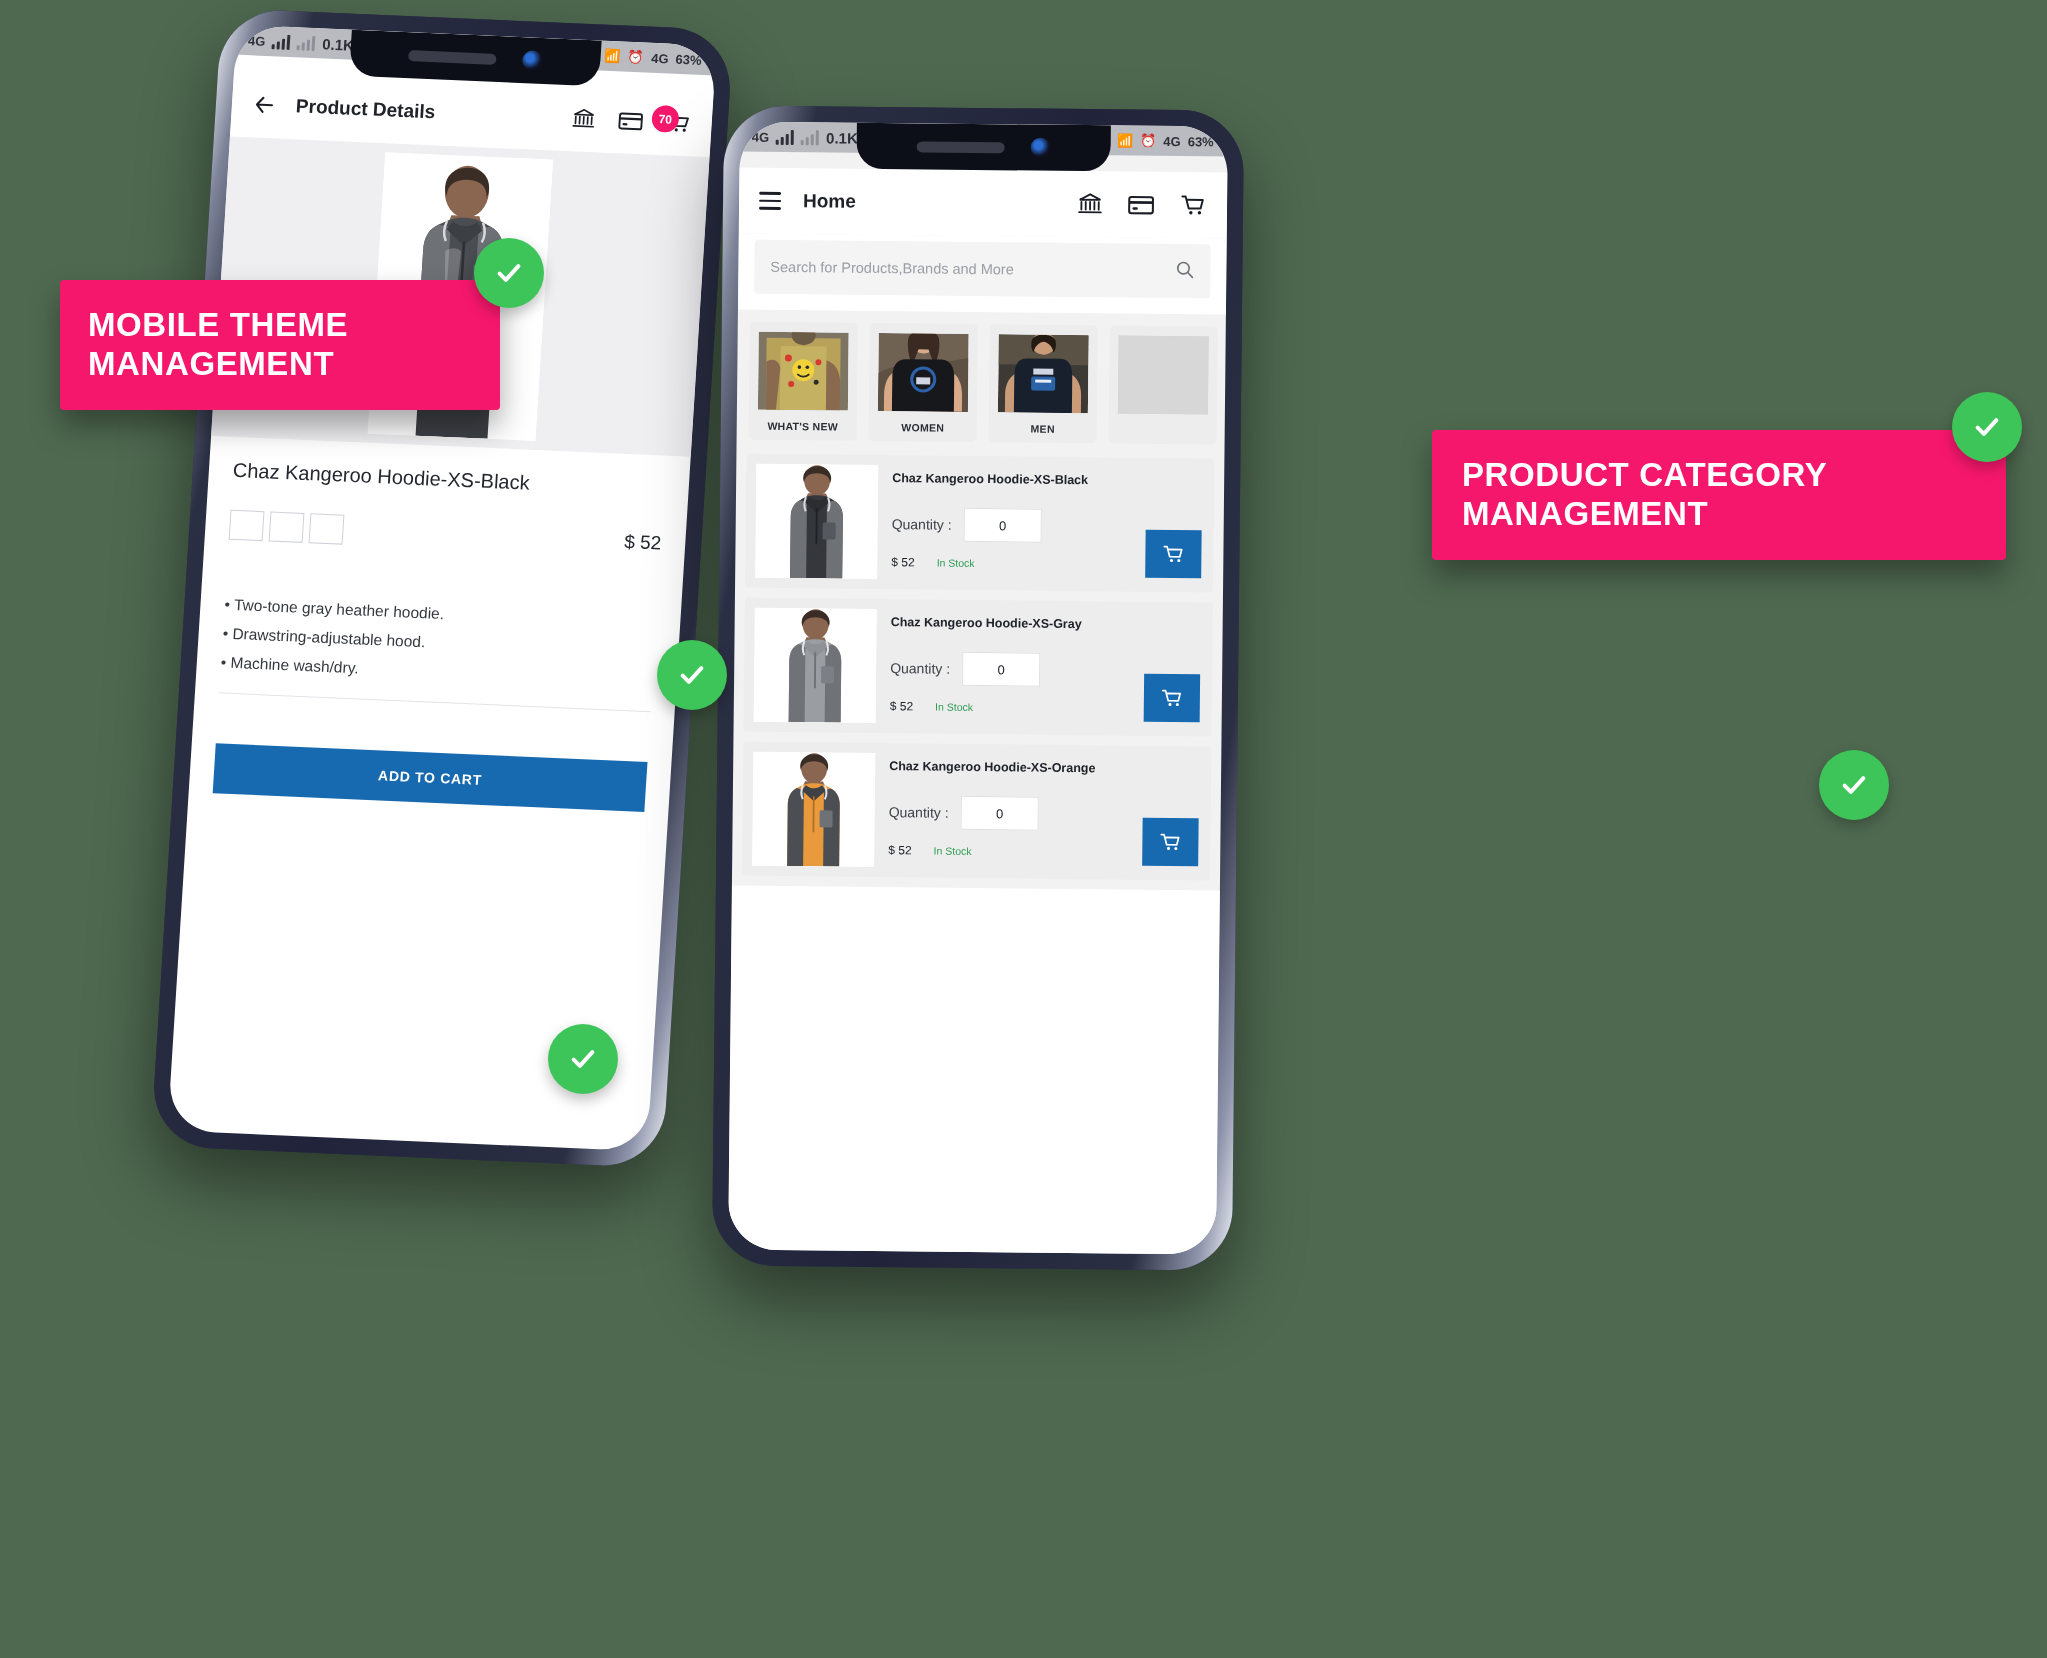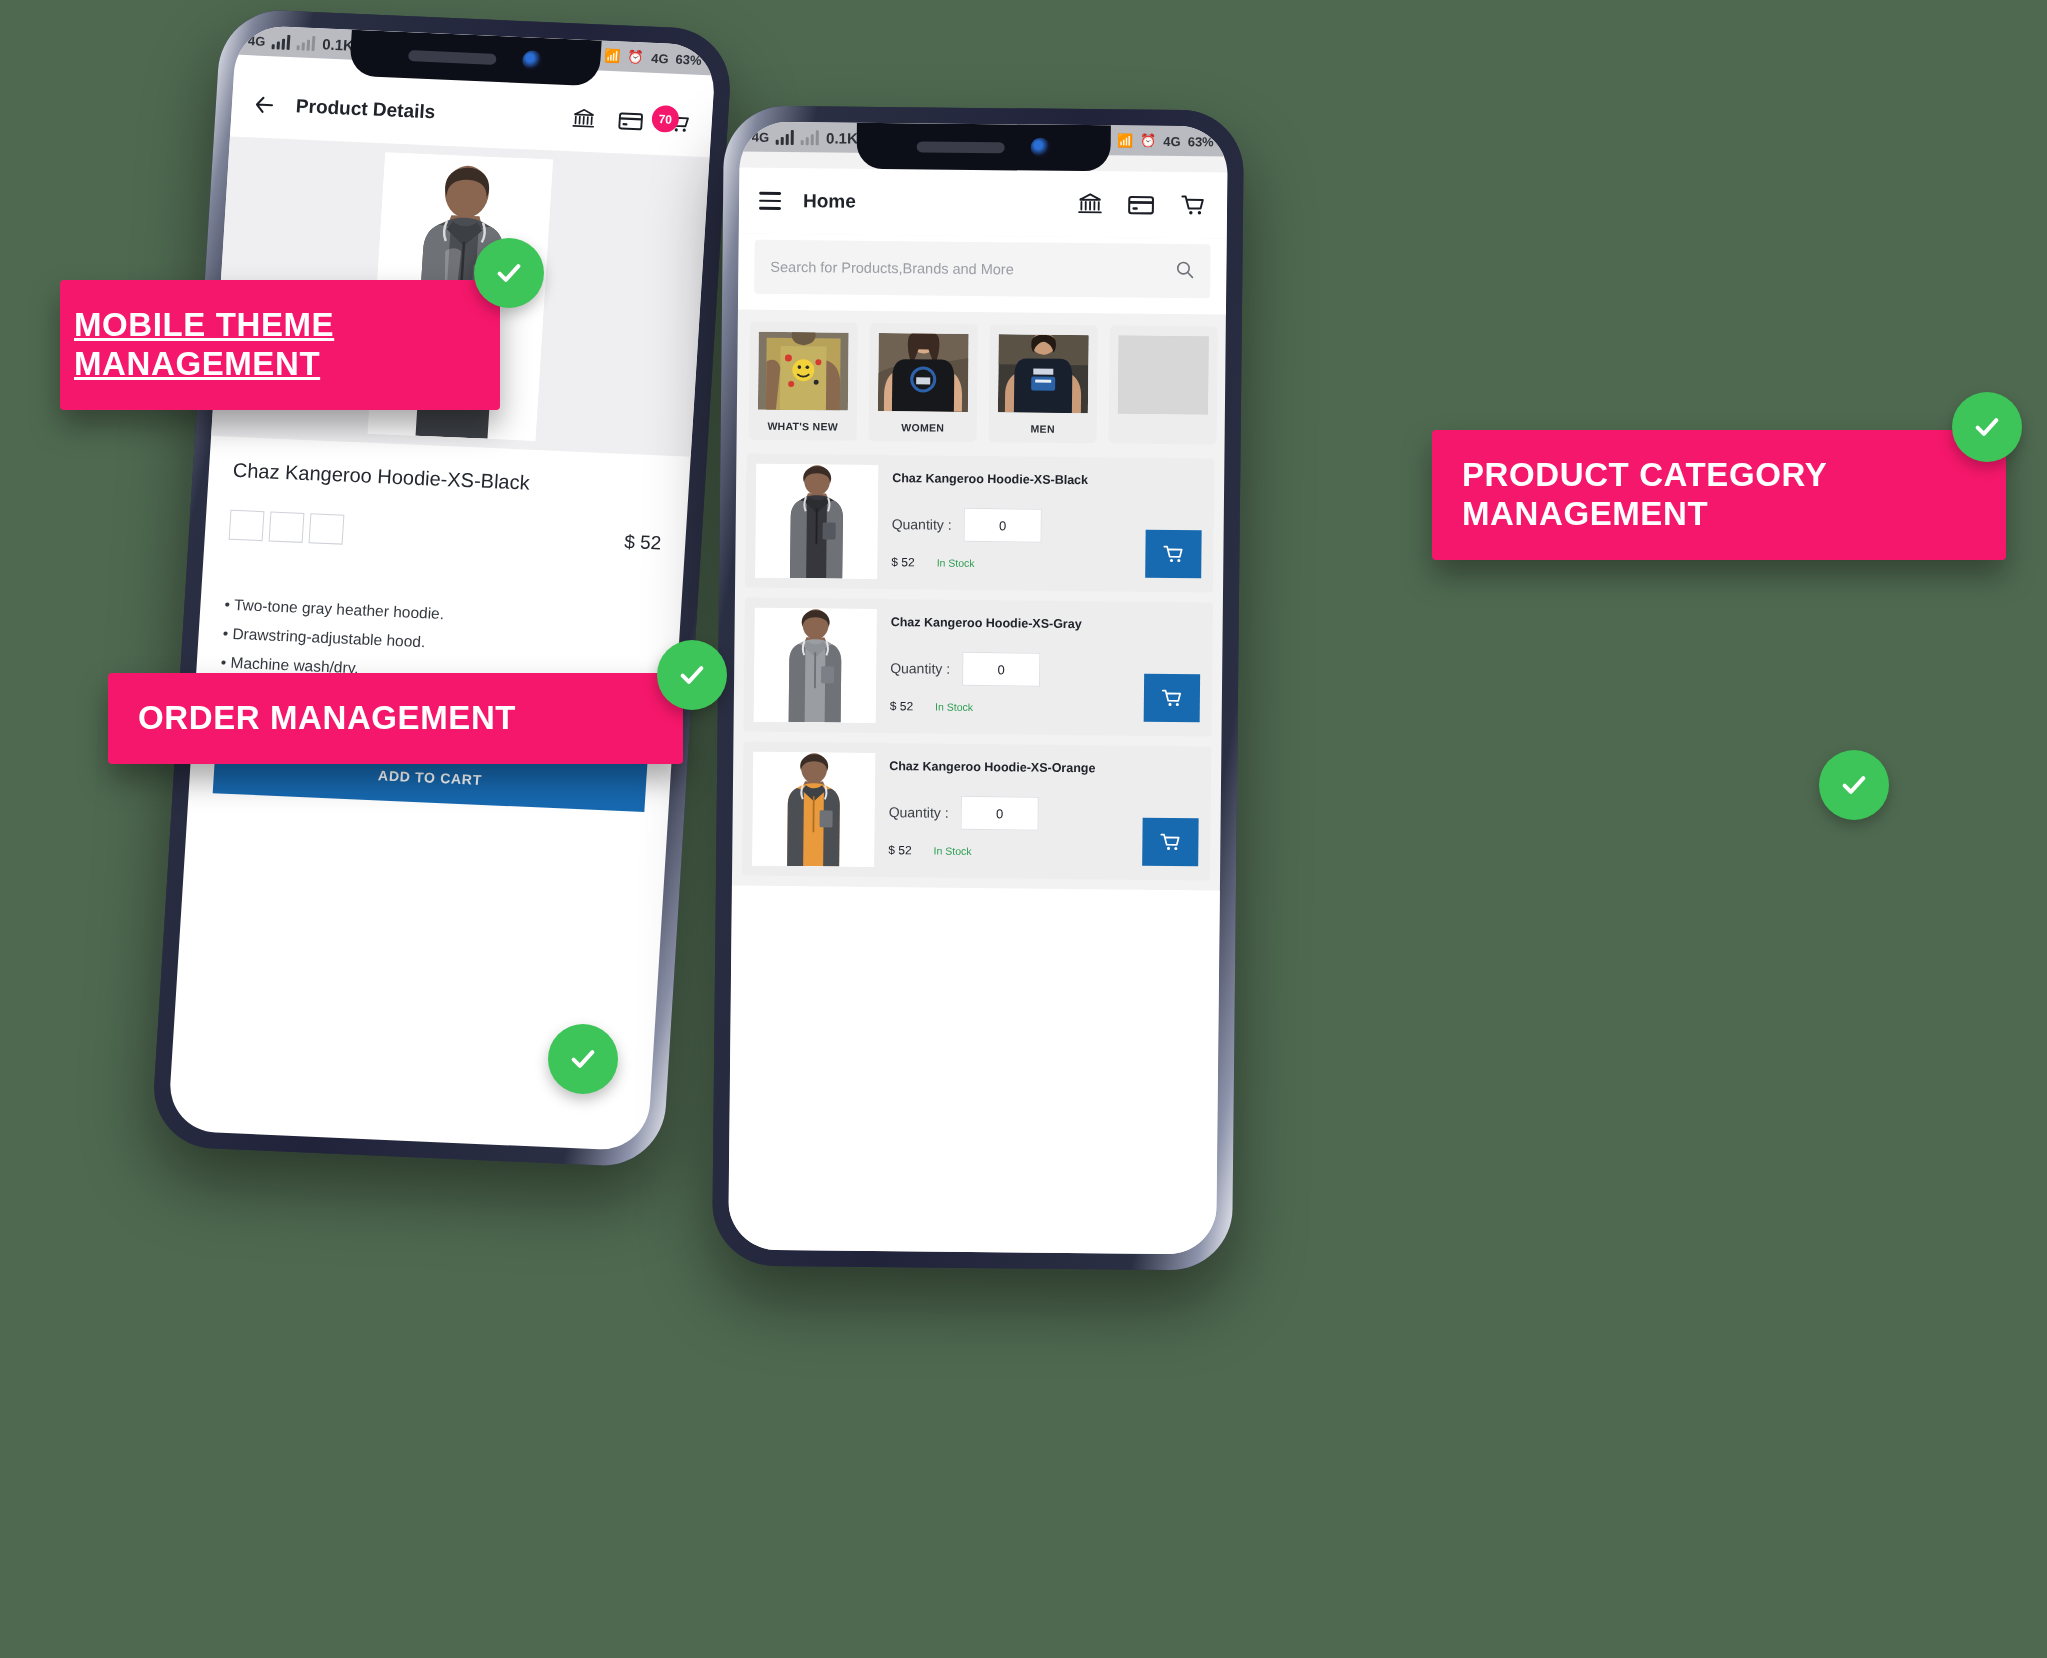--- a/index.html
+++ b/index.html
@@ -540,33 +540,30 @@
                 <circle cx="19" cy="19" r="1.7" fill="#fff"></circle>
               </svg>
           </div>
         </div>
 
       </div>
       <div style="height:460px;background:#fff"></div>
     </div>
   </div>
 
-  <div class="flabel" style="left:60px; top:280px; width:440px; font-size:33px; padding:26px 14px;text-decoration:underline;">
+  <div class="flabel" style="left:60px; top:280px; width:440px; font-size:33px; padding:26px 28px;">
     <div>MOBILE THEME</div>
     <div>MANAGEMENT</div>
   </div>
   <div class="check" style="left:474px; top:238px; width:70px; height:70px;">
     <svg viewBox="0 0 24 24">
         <path d="M4.5 12.5l5 5 10-11" fill="none" stroke="#fff" stroke-width="3.2" stroke-linecap="round" stroke-linejoin="round"></path>
       </svg>
   </div>
 
-  <div class="flabel" style="left:108px; top:673px; width:575px; font-size:33px; padding:26px 30px;">
-    <div>ORDER MANAGEMENT</div>
-  </div>
   <div class="check" style="left:657px; top:640px; width:70px; height:70px;">
     <svg viewBox="0 0 24 24">
         <path d="M4.5 12.5l5 5 10-11" fill="none" stroke="#fff" stroke-width="3.2" stroke-linecap="round" stroke-linejoin="round"></path>
       </svg>
   </div>
 
   <div class="check" style="left:548px; top:1024px; width:70px; height:70px;">
     <svg viewBox="0 0 24 24">
         <path d="M4.5 12.5l5 5 10-11" fill="none" stroke="#fff" stroke-width="3.2" stroke-linecap="round" stroke-linejoin="round"></path>
       </svg>

